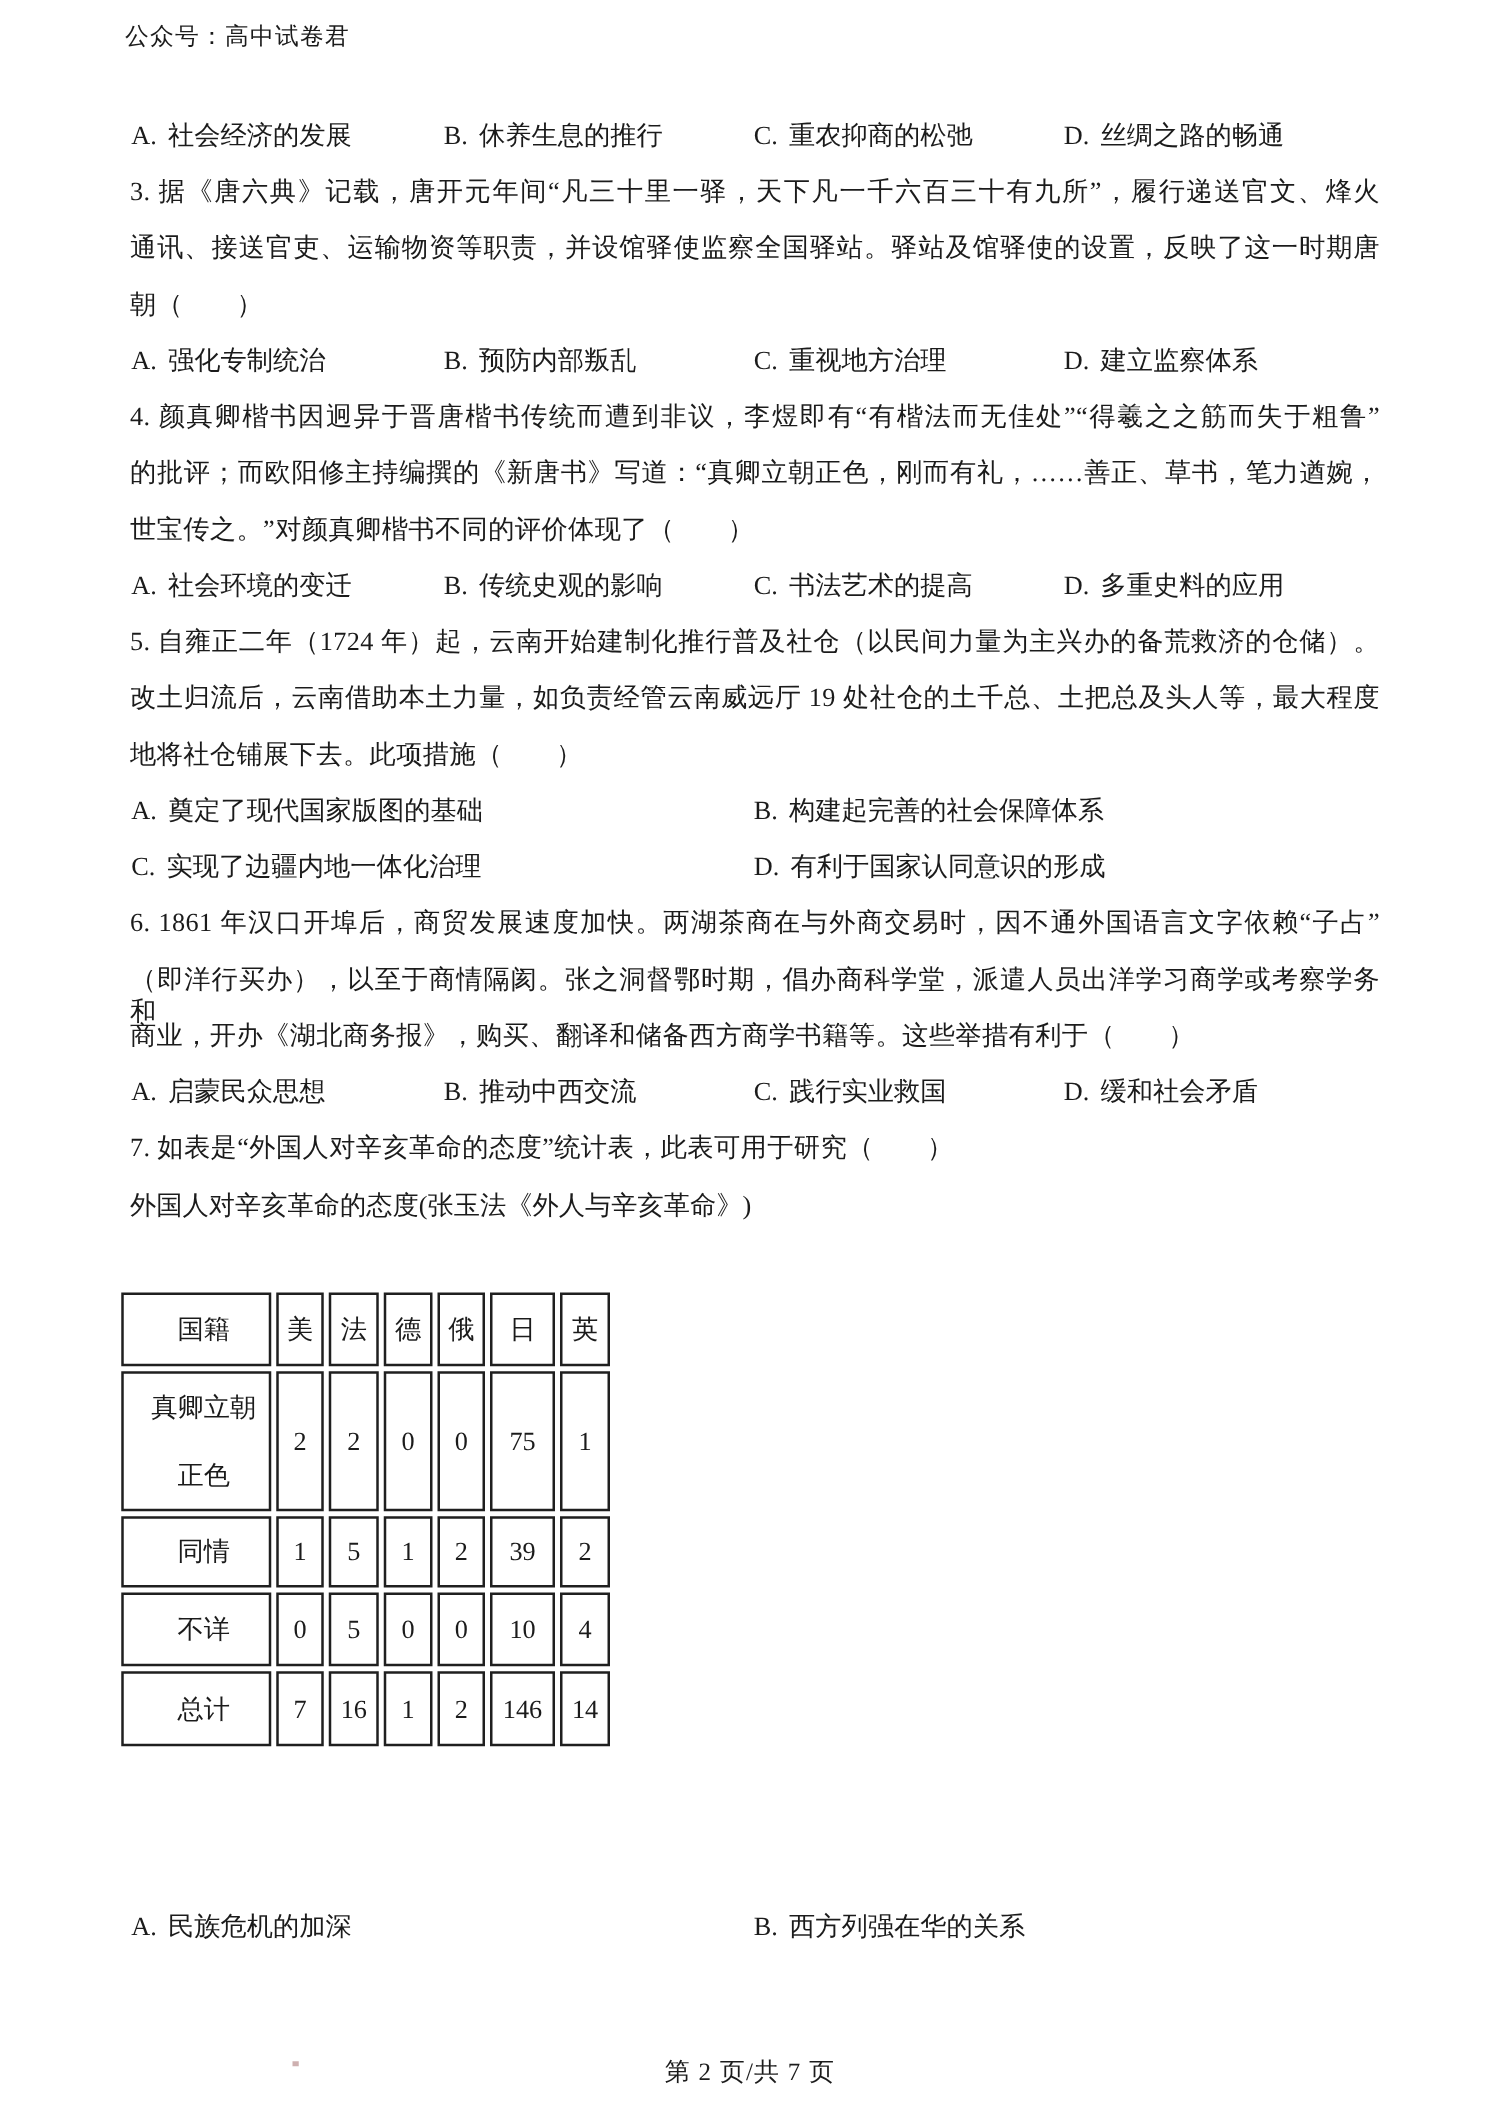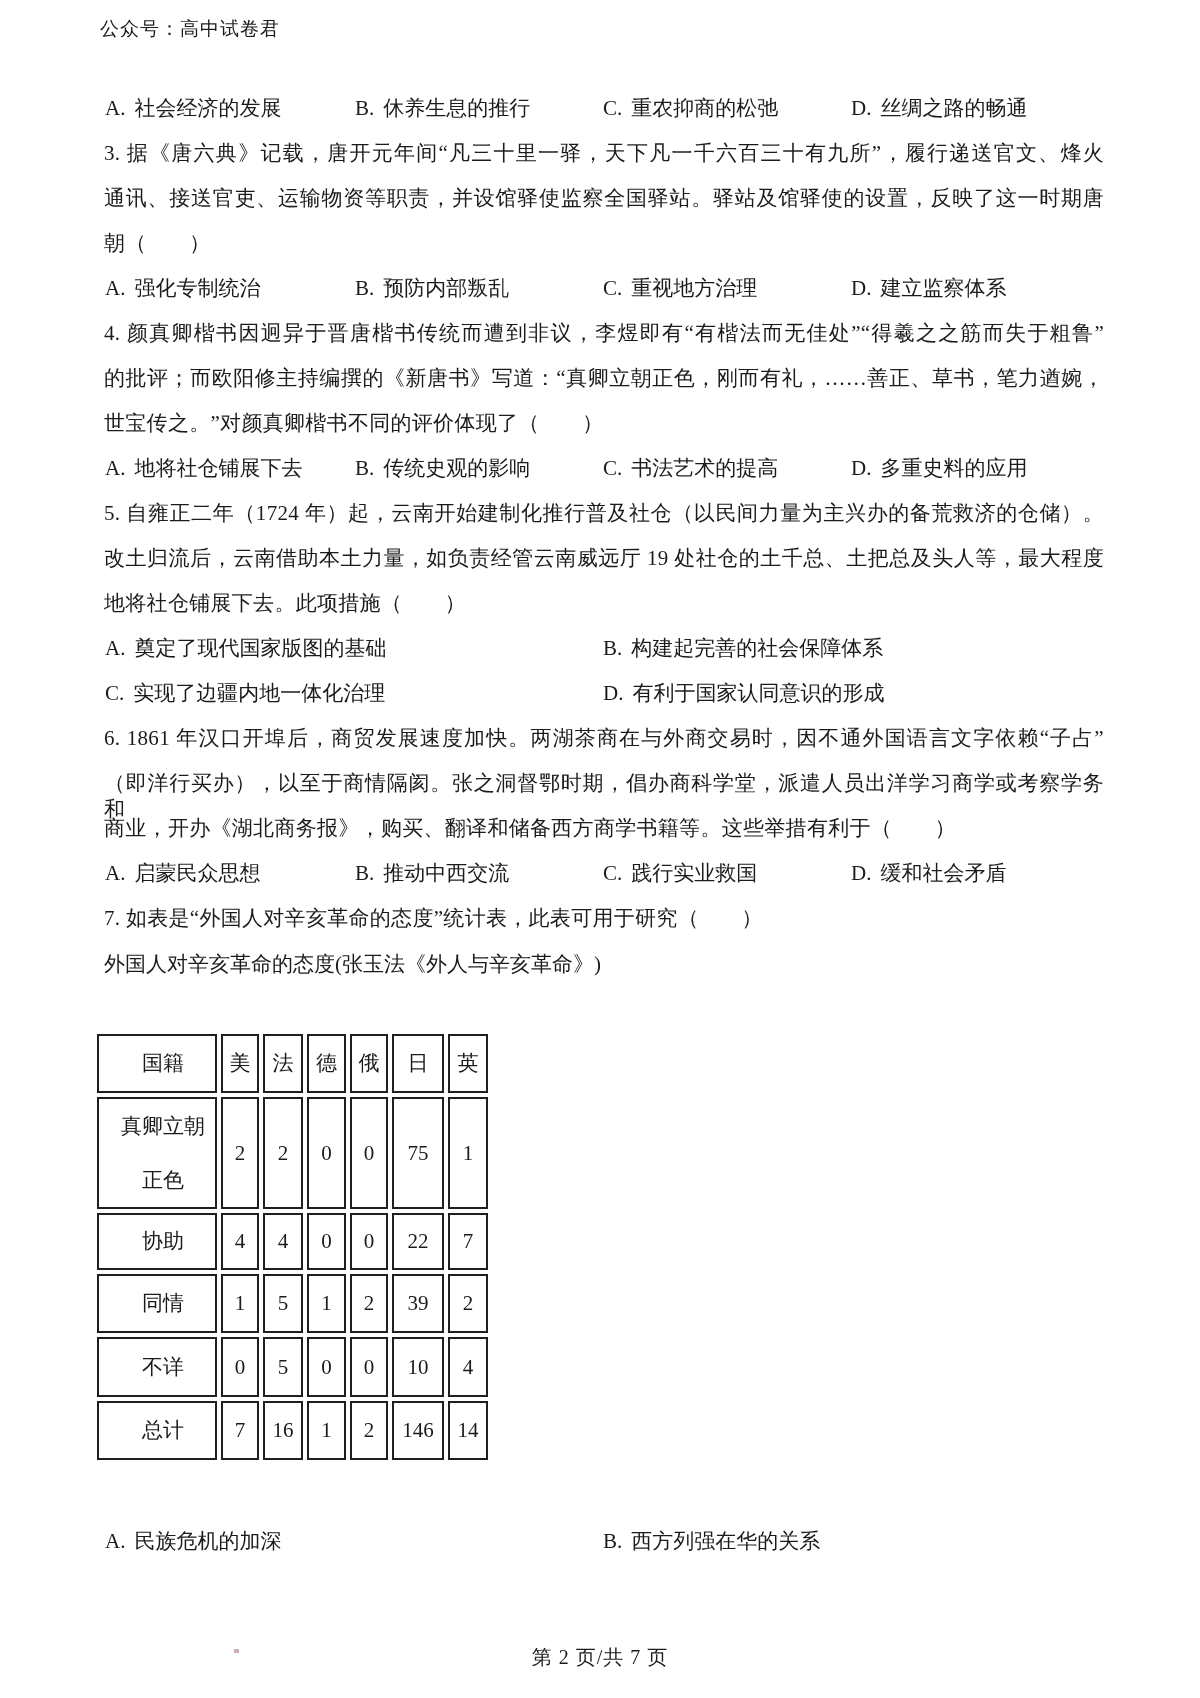--- a/index.html
+++ b/index.html
@@ -52,21 +52,21 @@
   <div class="line full" style="top:185px">通讯、接送官吏、运输物资等职责，并设馆驿使监察全国驿站。驿站及馆驿使的设置，反映了这一时期唐</div>
   <div class="line" style="top:230px">朝（　　）</div>
   <span class="opt" style="left:105px;top:275px"><span class="ol">A.</span><span>强化专制统治</span></span>
   <span class="opt" style="left:355px;top:275px"><span class="ol">B.</span><span>预防内部叛乱</span></span>
   <span class="opt" style="left:603px;top:275px"><span class="ol">C.</span><span>重视地方治理</span></span>
   <span class="opt" style="left:851px;top:275px"><span class="ol">D.</span><span>建立监察体系</span></span>
 
   <div class="line full" style="top:320px">4. 颜真卿楷书因迥异于晋唐楷书传统而遭到非议，李煜即有“有楷法而无佳处”“得羲之之筋而失于粗鲁”</div>
   <div class="line full" style="top:365px">的批评；而欧阳修主持编撰的《新唐书》写道：“真卿立朝正色，刚而有礼，……善正、草书，笔力遒婉，</div>
   <div class="line" style="top:410px">世宝传之。”对颜真卿楷书不同的评价体现了（　　）</div>
-  <span class="opt" style="left:105px;top:455px"><span class="ol">A.</span><span>地将社仓铺展下去</span></span>
+  <span class="opt" style="left:105px;top:455px"><span class="ol">A.</span><span>社会环境的变迁</span></span>
   <span class="opt" style="left:355px;top:455px"><span class="ol">B.</span><span>传统史观的影响</span></span>
   <span class="opt" style="left:603px;top:455px"><span class="ol">C.</span><span>书法艺术的提高</span></span>
   <span class="opt" style="left:851px;top:455px"><span class="ol">D.</span><span>多重史料的应用</span></span>
 
   <div class="line full" style="top:500px">5. 自雍正二年（1724 年）起，云南开始建制化推行普及社仓（以民间力量为主兴办的备荒救济的仓储）。</div>
   <div class="line full" style="top:545px">改土归流后，云南借助本土力量，如负责经管云南威远厅 19 处社仓的土千总、土把总及头人等，最大程度</div>
   <div class="line" style="top:590px">地将社仓铺展下去。此项措施（　　）</div>
   <span class="opt" style="left:105px;top:635px"><span class="ol">A.</span><span>奠定了现代国家版图的基础</span></span>
   <span class="opt" style="left:603px;top:635px"><span class="ol">B.</span><span>构建起完善的社会保障体系</span></span>
   <span class="opt" style="left:105px;top:680px"><span class="ol">C.</span><span>实现了边疆内地一体化治理</span></span>
@@ -97,29 +97,20 @@
     <tr>
       <td class="lbl">真卿立朝正色</td>
       <td>2</td>
       <td>2</td>
       <td>0</td>
       <td>0</td>
       <td>75</td>
       <td>1</td>
     </tr>
     <tr>
-      <td class="lbl">协助</td>
-      <td>4</td>
-      <td>4</td>
-      <td>0</td>
-      <td>0</td>
-      <td>22</td>
-      <td>7</td>
-    </tr>
-    <tr>
       <td class="lbl">同情</td>
       <td>1</td>
       <td>5</td>
       <td>1</td>
       <td>2</td>
       <td>39</td>
       <td>2</td>
     </tr>
     <tr>
       <td class="lbl">不详</td>

